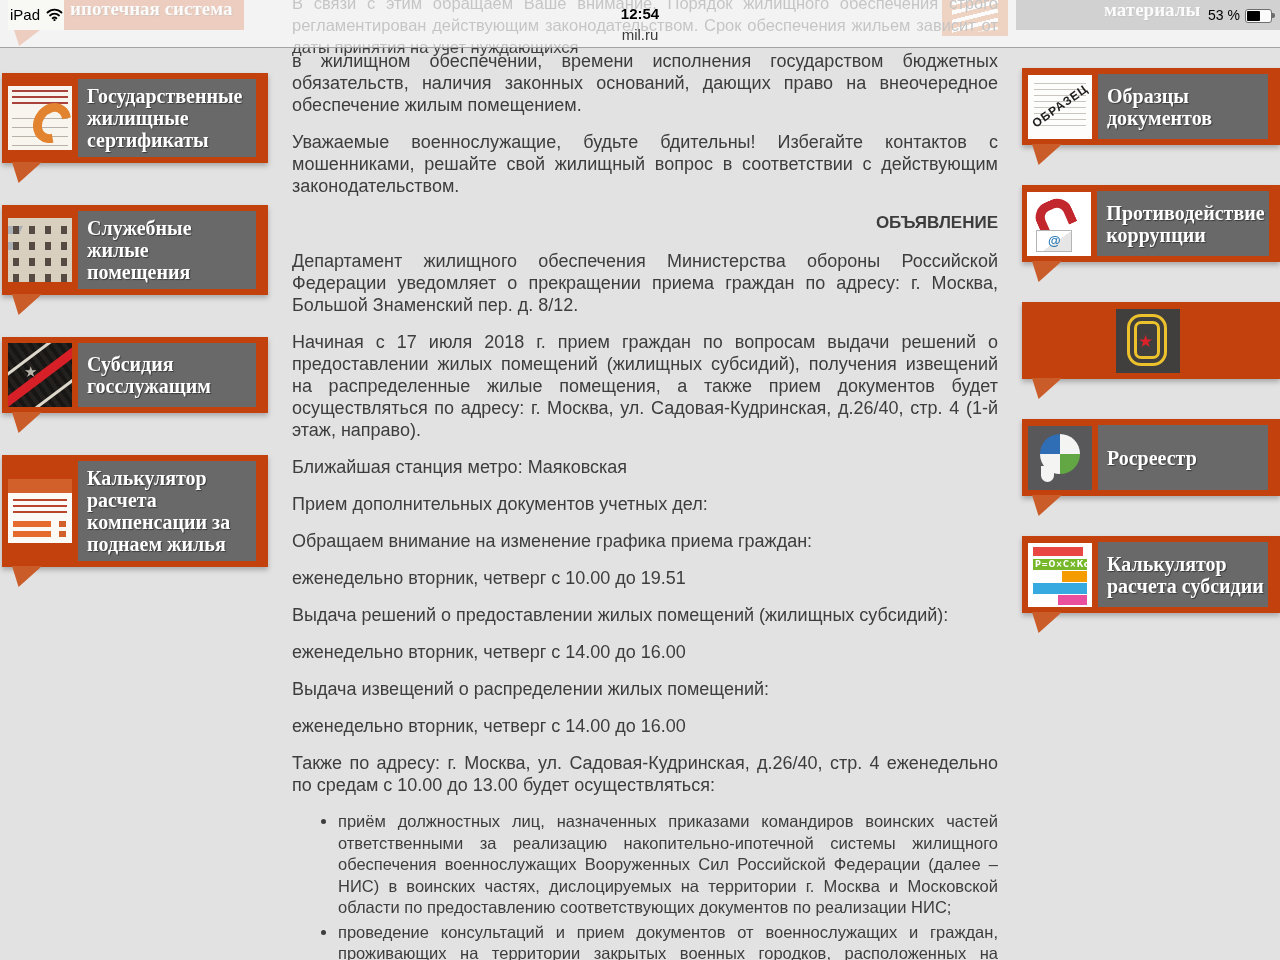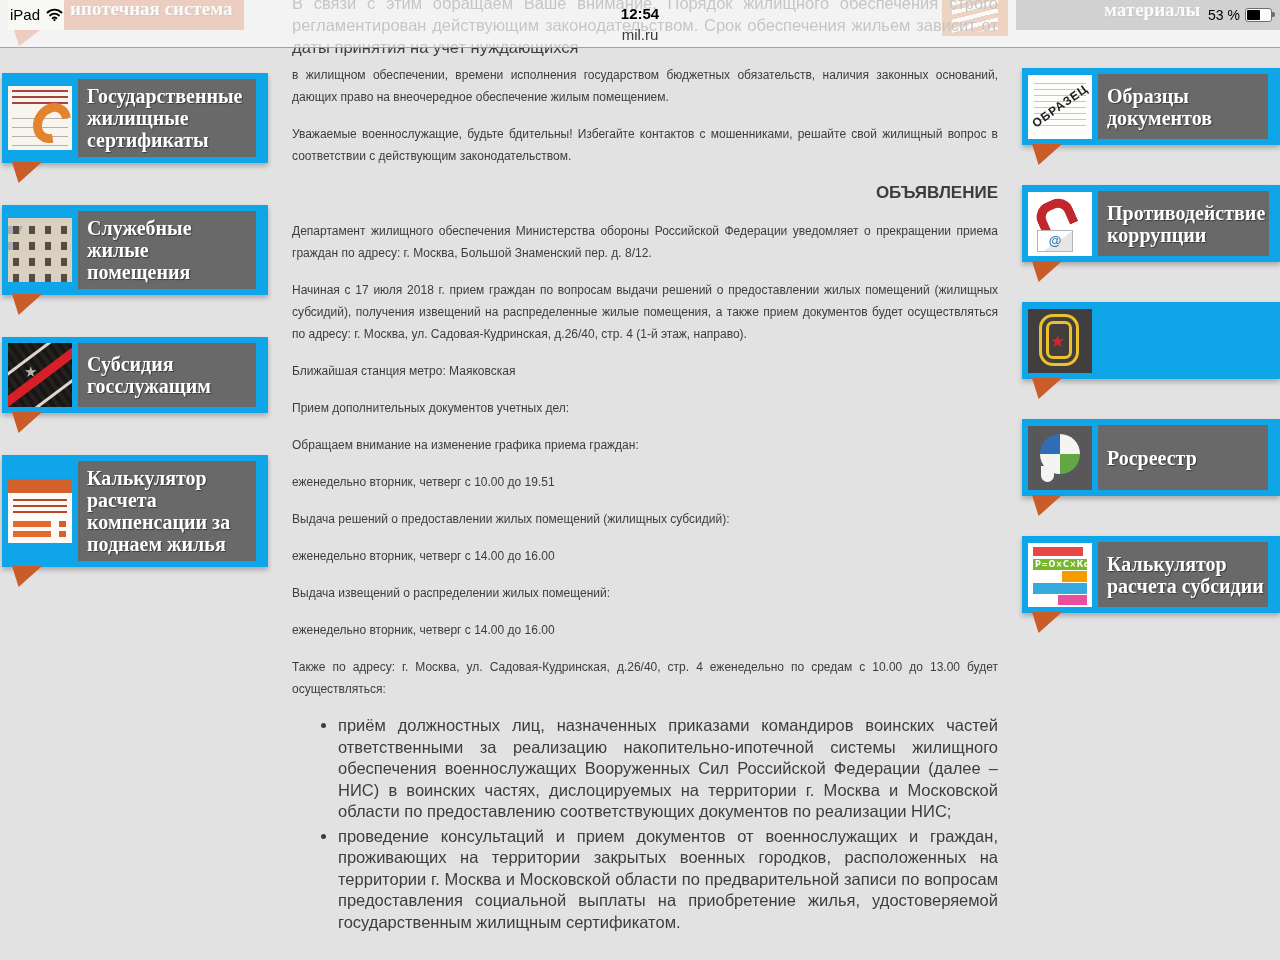--- a/index.html
+++ b/index.html
@@ -13,21 +13,21 @@
     position:absolute;left:0;top:0;right:0;height:47px;z-index:10;
     background:rgba(250,250,250,0.72);
     border-bottom:1px solid #a3a3a3;
   }
   .status-left{position:absolute;left:10px;top:6px;display:flex;align-items:center;gap:6px;
     font-size:15px;color:#000;}
   .status-time{position:absolute;left:0;right:0;top:5px;text-align:center;
     font-size:15px;font-weight:700;color:#000;}
   .status-domain{position:absolute;left:0;right:0;top:26px;text-align:center;
     font-size:15px;color:#3a3a3a;}
-  .status-right{position:absolute;right:8px;top:7px;display:flex;align-items:center;gap:5px;
+  .status-right{position:absolute;right:8px;top:7px;display:flex;align-items:flex-end;gap:5px;
     font-size:14px;color:#000;}
   .battery{width:25px;height:12px;border:1px solid #6e6e6e;border-radius:3px;position:relative;background:#fbfbfb;}
   .battery-fill{position:absolute;left:1px;top:1px;bottom:1px;background:#000;border-radius:1px;}
   .battery-nub{position:absolute;right:-4px;top:3px;width:3px;height:5px;background:#6e6e6e;border-radius:0 2px 2px 0;}
 
   
   .ghost{position:absolute;z-index:1;}
   .ghost-thumb-left{left:8px;top:-18px;width:56px;height:48px;background:#f5f2ea;}
   .ghost-label-left{left:64px;top:-18px;width:180px;height:48px;background:#c95c28;
     color:#fff;font:700 19px/22px "Liberation Serif",serif;padding:16px 0 0 6px;box-sizing:border-box;
@@ -39,32 +39,32 @@
     background:repeating-linear-gradient(172deg,#fff 0 4px,rgba(255,255,255,0) 4px 9px);transform:skewY(-6deg);}
   .ghost-label-right{left:1016px;top:-14px;width:264px;height:44px;background:#6a6a6a;
     color:#fff;font:700 19px/19px "Liberation Serif",serif;padding:14px 0 0 88px;box-sizing:border-box;
     text-shadow:1px 1px 1px rgba(0,0,0,.4);}
   .backdrop-text{position:absolute;left:292px;top:-8px;width:706px;z-index:1;
     font-size:16.5px;line-height:22px;color:#3d3d3d;}
   .backdrop-text .j{text-align:justify;text-align-last:justify;}
 
   
   .article{position:absolute;left:292px;top:0;width:706px;z-index:2;padding-top:50px;}
-  .article p{margin:14px 0 15px;font-size:12px;line-height:22px;color:#3d3d3d;text-align:justify;}
+  .article p{margin:0 0 15px;font-size:18px;line-height:22px;color:#3d3d3d;text-align:justify;}
   .article p.announce-heading{text-align:right;font-weight:700;font-size:17px;margin:1px 0 16px;}
   .article ul.bullets{margin:0;padding:0 0 0 46px;}
   .article ul.bullets li{margin:0 0 3px;font-size:16.5px;line-height:21.5px;color:#3d3d3d;text-align:justify;}
 
   
   .sidebar{position:absolute;z-index:2;}
   .sidebar-left{left:2px;top:73px;width:266px;}
   .sidebar-right{left:1022px;top:68px;width:258px;}
-  .banner{position:relative;background:#0ea5e9;display:flex;align-items:center;gap:6px;
+  .banner{position:relative;background:#c2410c;display:flex;align-items:center;gap:6px;
     padding:6px 12px 6px 6px;min-height:76px;box-sizing:border-box;margin-bottom:42px;
-    box-shadow:0 3px 5px rgba(0,0,0,.25);cursor:pointer;}
+    box-shadow:0 3px 5px rgba(0,0,0,.25);cursor:pointer;justify-content:center;}
   .sidebar-right .banner{min-height:77px;margin-bottom:40px;}
   .banner .label{flex:1;align-self:stretch;background:#696969;color:#fff;
     font-family:"Liberation Serif",serif;font-weight:700;font-size:20px;line-height:22px;
     display:flex;flex-direction:column;justify-content:center;padding:6px 4px 6px 9px;
     text-shadow:1px 1px 1px rgba(0,0,0,.45);}
   .banner .tail{position:absolute;left:10px;top:100%;margin-top:-1px;width:30px;height:21px;
     background:#c95c28;clip-path:polygon(0 0,100% 0,22% 100%);}
   .thumb{width:64px;height:64px;flex:none;position:relative;overflow:hidden;align-self:center;}
 
   

